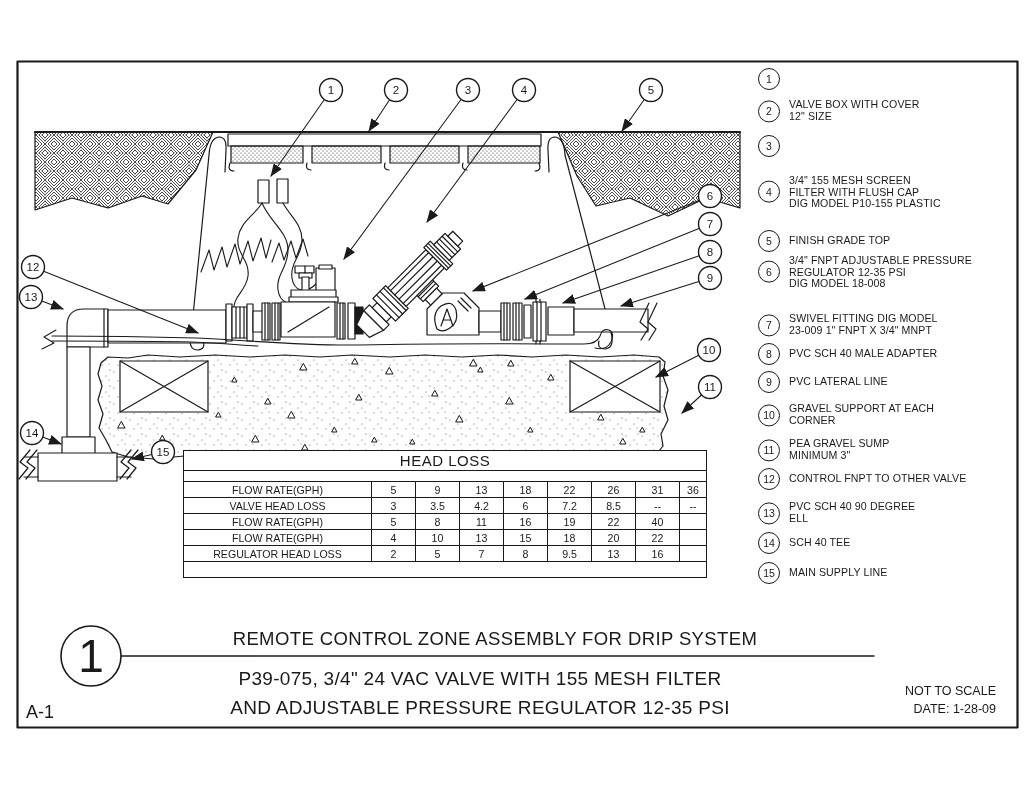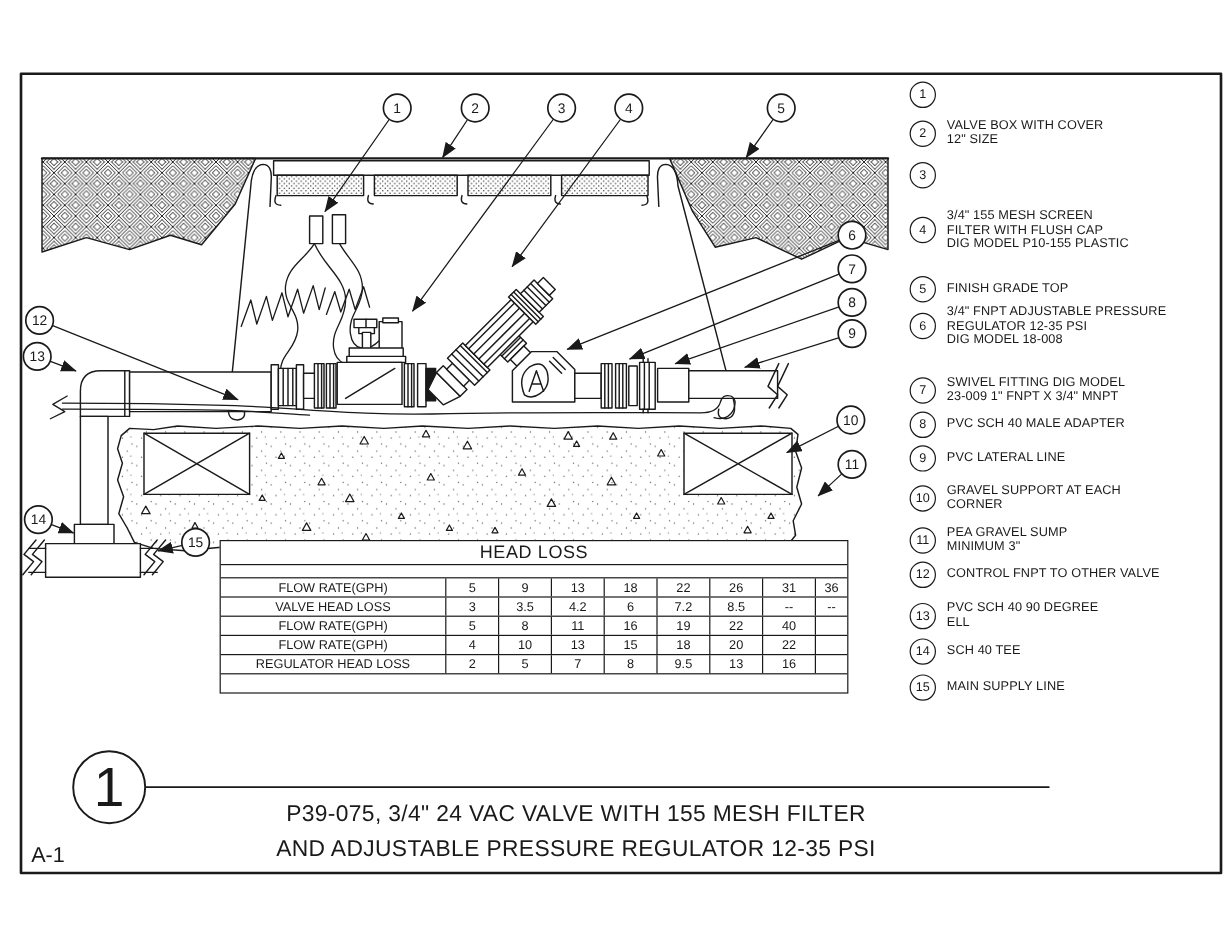--- a/index.html
+++ b/index.html
@@ -435,19 +435,24 @@
           <div class="tbl-cell">8</div>
           <div class="tbl-cell">9.5</div>
           <div class="tbl-cell">13</div>
           <div class="tbl-cell">16</div>
           <div class="tbl-cell"></div>
         </div>
       </div>
 </div>
 
 
+<div id="tb-title" class="abs">REMOTE CONTROL ZONE ASSEMBLY FOR DRIP SYSTEM</div>
 <div id="tb-sub" class="abs">
   <div>P39-075, 3/4" 24 VAC VALVE WITH 155 MESH FILTER</div>
   <div>AND ADJUSTABLE PRESSURE REGULATOR 12-35 PSI</div>
 </div>
+<div id="tb-scale" class="abs">
+  <div>NOT TO SCALE</div>
+  <div>DATE: 1-28-09</div>
+</div>
 <div id="sheet-id" class="abs">A-1</div>
 
 </div>
 
 </body></html>

